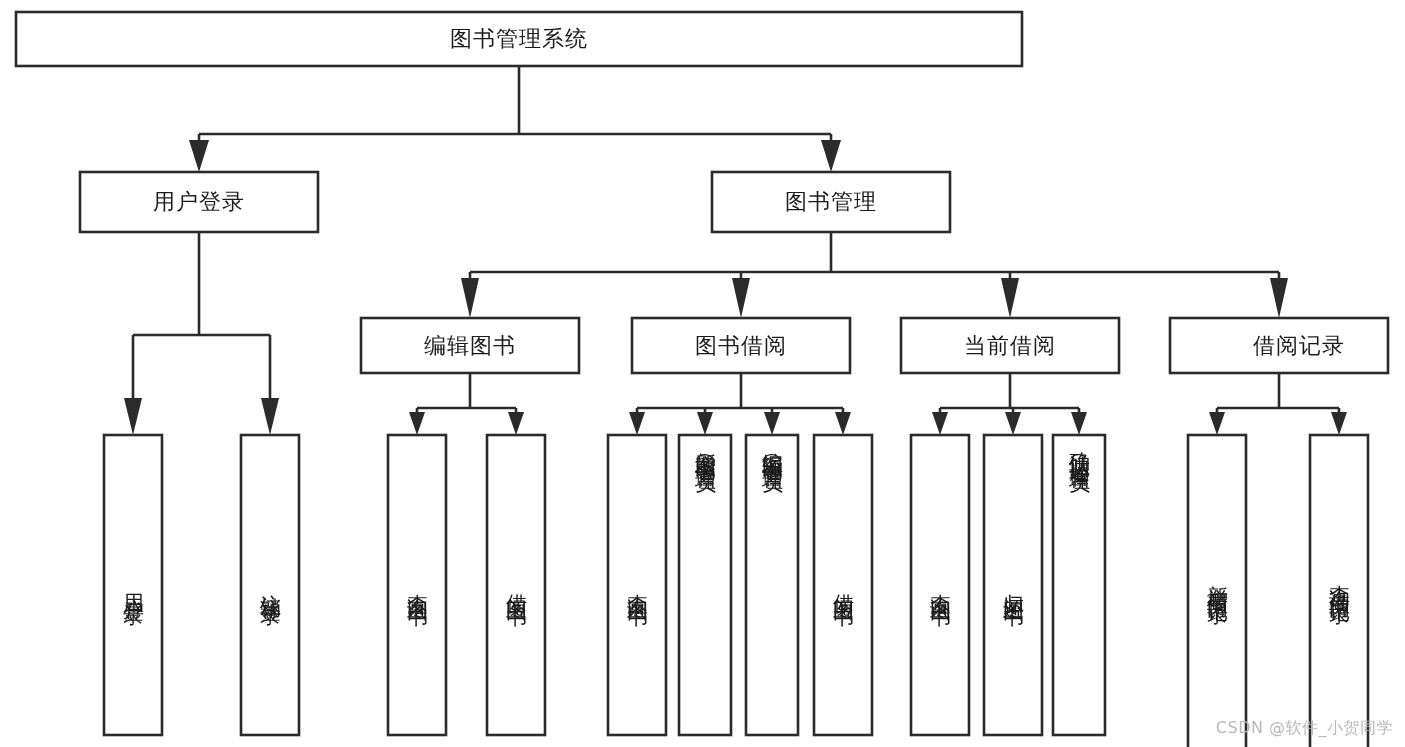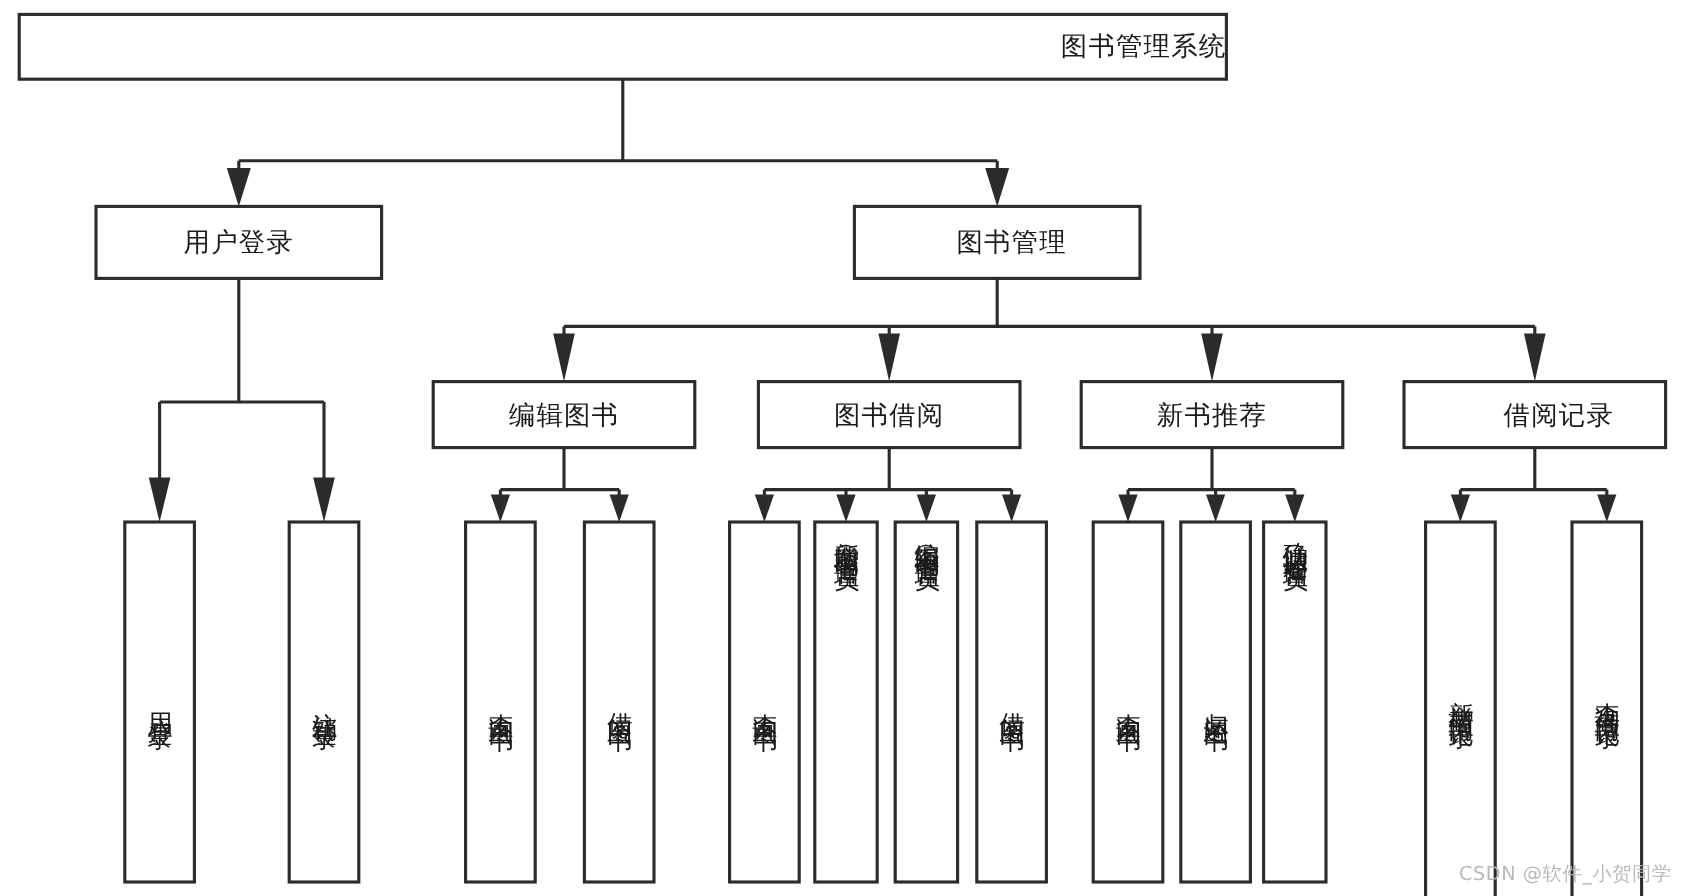--- a/index.html
+++ b/index.html
@@ -190,42 +190,42 @@
     <rect class="node-box" x="679" y="435" width="52" height="300"></rect>
     <rect class="node-box" x="746" y="435" width="52" height="300"></rect>
     <rect class="node-box" x="814" y="435" width="58" height="300"></rect>
     <rect class="node-box" x="911" y="435" width="58" height="300"></rect>
     <rect class="node-box" x="984" y="435" width="58" height="300"></rect>
     <rect class="node-box" x="1053" y="435" width="52" height="300"></rect>
     <rect class="node-box" x="1188" y="435" width="58" height="316"></rect>
     <rect class="node-box" x="1310" y="435" width="58" height="316"></rect>
   </svg>
 
-  <div class="hlabel-wrap" style="left:16px; top:12px; width:1006px; height:54px;justify-content:flex-end;">
+  <div class="hlabel-wrap" style="left:16px; top:12px; width:1006px; height:54px;">
     <span class="hlabel-text">图书管理系统</span>
   </div>
 
   <div class="hlabel-wrap" style="left:80px; top:172px; width:238px; height:60px;">
     <span class="hlabel-text">用户登录</span>
   </div>
 
-  <div class="hlabel-wrap" style="left:712px; top:172px; width:238px; height:60px;padding-left:12px;">
+  <div class="hlabel-wrap" style="left:712px; top:172px; width:238px; height:60px;">
     <span class="hlabel-text">图书管理</span>
   </div>
 
   <div class="hlabel-wrap" style="left:361px; top:318px; width:218px; height:55px;">
     <span class="hlabel-text">编辑图书</span>
   </div>
 
   <div class="hlabel-wrap" style="left:632px; top:318px; width:218px; height:55px;justify-content:center;">
     <span class="hlabel-text">图书借阅</span>
   </div>
 
   <div class="hlabel-wrap" style="left:901px; top:318px; width:218px; height:55px;">
-    <span class="hlabel-text">新书推荐</span>
+    <span class="hlabel-text">当前借阅</span>
   </div>
 
   <div class="hlabel-wrap" style="left:1170px; top:318px; width:258px; height:55px;">
     <span class="hlabel-text">借阅记录</span>
   </div>
 
   <div class="vlabel-wrap" style="left:104px; top:435px; width:58px; height:300px;">
     <span class="vlabel-text">用户登录</span>
   </div>
 

